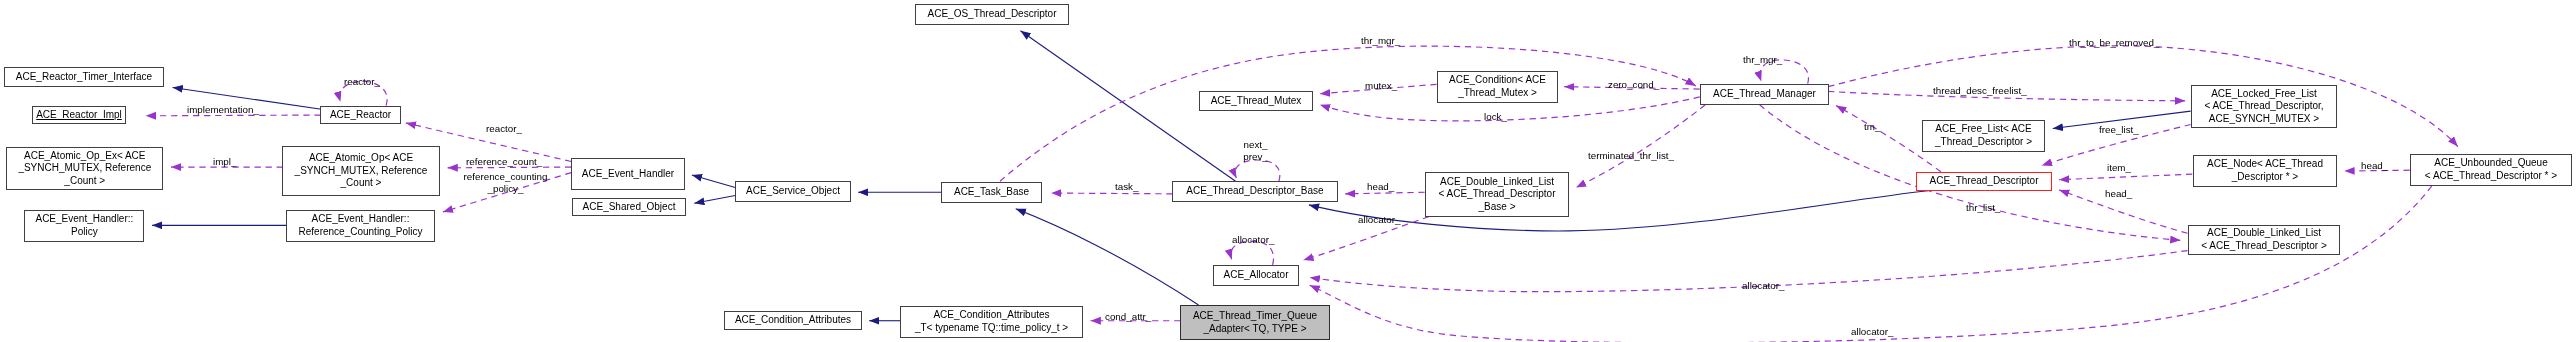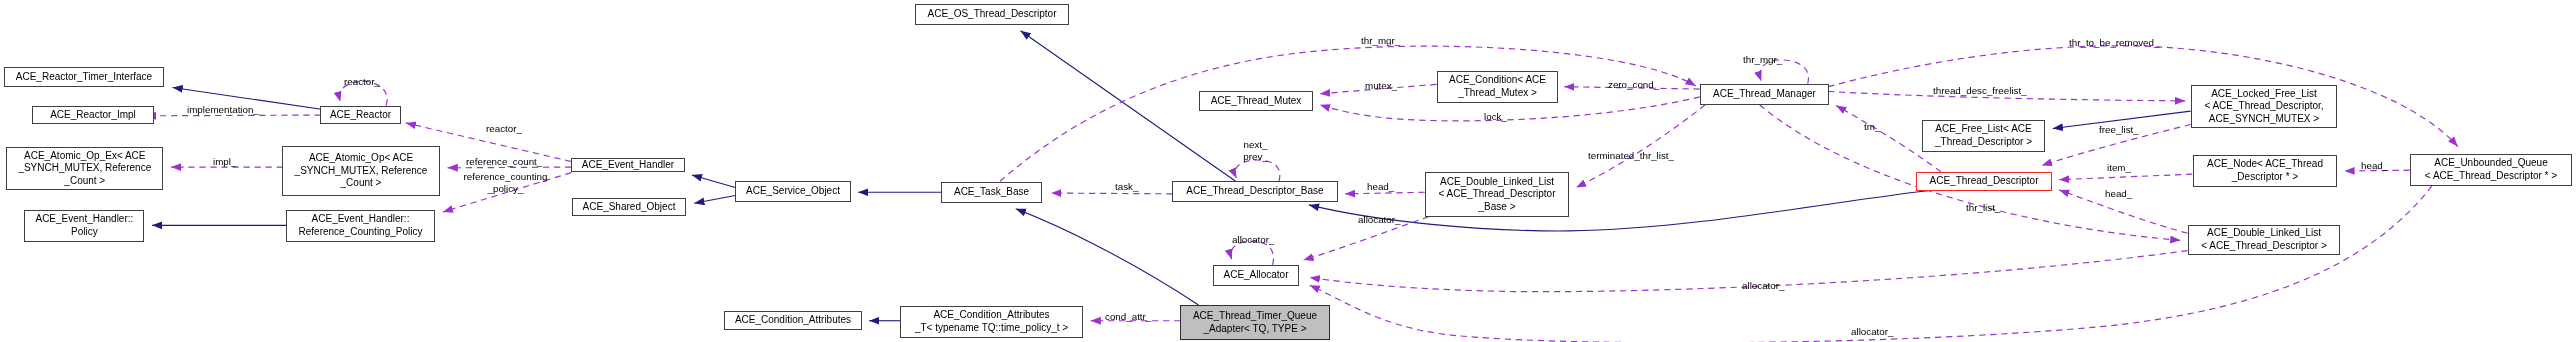--- a/index.html
+++ b/index.html
@@ -84,33 +84,33 @@
     <path class="d" d="M 3057,216 L 2974,217" marker-end="url(#arrD)"></path>
     <path class="d" d="M 2232,133 C 2342,226 2562,288 2766,305" marker-end="url(#arrD)"></path>
     <path class="d" d="M 1812,275 C 1766,291 1697,317 1653,330" marker-end="url(#arrD)"></path>
     <path class="d" d="M 2775,318 C 2480,358 2100,372 1920,370 C 1800,368 1712,360 1661,352" marker-end="url(#arrD)"></path>
     <path class="d" d="M 3085,236 C 3020,320 2900,392 2660,415 C 2380,440 1960,440 1830,424 C 1748,413 1702,380 1661,362" marker-end="url(#arrD)"></path>
     <path class="d" d="M 1614,336 C 1620,312 1601,306 1588,306 C 1571,306 1557,313 1562,329" marker-end="url(#arrD)"></path>
     <path class="d" d="M 1497,407 L 1383,407" marker-end="url(#arrD)"></path>
   </svg>
 
   <div class="node" style="left:4px;top:67px;width:160px;height:20px;">ACE_Reactor_Timer_Interface</div>
-  <div class="node" style="left:32px;top:106px;width:122px;height:18px;">ACE_Reactor_Impl</div>
+  <div class="node" style="left:32px;top:106px;width:94px;height:18px;text-decoration:underline;">ACE_Reactor_Impl</div>
   <div class="node" style="left:6.3px;top:147px;width:157px;height:43px;">ACE_Atomic_Op_Ex&lt; ACE
 _SYNCH_MUTEX, Reference
 _Count &gt;</div>
   <div class="node" style="left:24.4px;top:210px;width:120px;height:32px;">ACE_Event_Handler::
 Policy</div>
   <div class="node" style="left:320px;top:106px;width:81px;height:18px;">ACE_Reactor</div>
   <div class="node" style="left:282px;top:146px;width:158px;height:50px;">ACE_Atomic_Op&lt; ACE
 _SYNCH_MUTEX, Reference
 _Count &gt;</div>
   <div class="node" style="left:286px;top:210px;width:149px;height:32px;">ACE_Event_Handler::
 Reference_Counting_Policy</div>
-  <div class="node" style="left:571px;top:158px;width:114px;height:14px;">ACE_Event_Handler</div>
+  <div class="node" style="left:571px;top:158px;width:114px;height:32px;">ACE_Event_Handler</div>
   <div class="node" style="left:572px;top:198px;width:114px;height:18px;">ACE_Shared_Object</div>
   <div class="node" style="left:735px;top:181px;width:116px;height:20.5px;">ACE_Service_Object</div>
   <div class="node" style="left:724px;top:311px;width:138px;height:19px;">ACE_Condition_Attributes</div>
   <div class="node" style="left:915px;top:4px;width:154px;height:20.5px;text-align:center;">ACE_OS_Thread_Descriptor</div>
   <div class="node" style="left:941px;top:182px;width:101px;height:20.5px;">ACE_Task_Base</div>
   <div class="node" style="left:900px;top:306px;width:183px;height:32px;">ACE_Condition_Attributes
 _T&lt; typename TQ::time_policy_t &gt;</div>
   <div class="node" style="left:1199px;top:91px;width:114px;height:20px;">ACE_Thread_Mutex</div>
   <div class="node" style="left:1172px;top:181px;width:166px;height:21px;">ACE_Thread_Descriptor_Base</div>
   <div class="node" style="left:1213px;top:265px;width:86px;height:20.5px;">ACE_Allocator</div>

